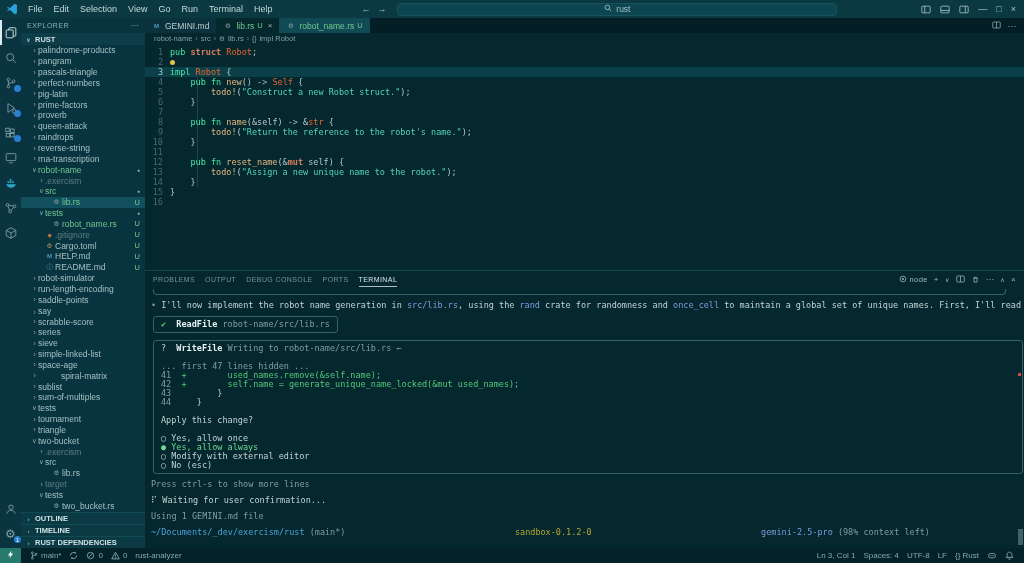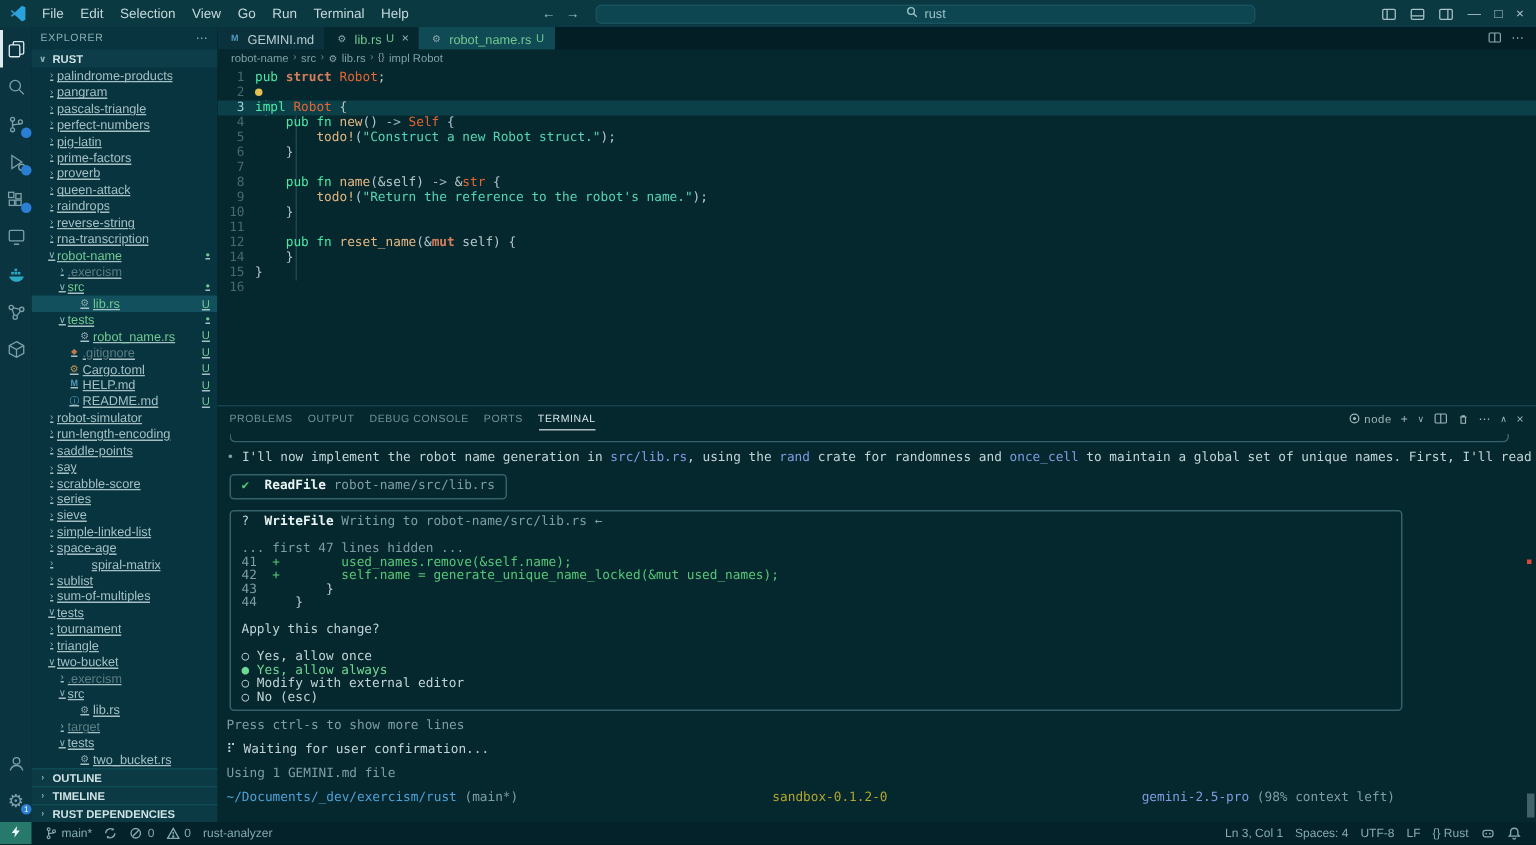--- a/index.html
+++ b/index.html
@@ -37,21 +37,21 @@
 
   
   .sidebar { width:124px; background:#083440; display:flex; flex-direction:column; font-size:8.5px;
              color:#a5c0c3; flex-shrink:0; min-height:0; }
   .sidebar-header { height:15px; display:flex; align-items:center; padding:0 6px; font-size:7px;
                     letter-spacing:.5px; color:#8fb0b5; flex-shrink:0; }
   .hdr-dots { margin-left:auto; color:#8fb0b5; font-size:8px; }
   .section-row { height:12px; background:#0c3d48; display:flex; align-items:center; font-weight:bold;
                  color:#cfe2e4; font-size:7.5px; padding:0 4px; gap:3px; flex-shrink:0; }
   .section-row .chev { font-size:6px; width:7px; }
-  .tree { flex:1; overflow:hidden;text-decoration:underline; }
+  .tree { flex:1; overflow:hidden; }
   .tree-row { height:10.85px; display:flex; align-items:center; padding-right:5px; white-space:nowrap; }
   .tree-row.sel { background:#11505c; }
   .chev { width:7px; font-size:6.5px; color:#8fb0b5; flex-shrink:0; text-align:center; }
   .ficon { width:9px; font-size:6.5px; margin-right:1px; flex-shrink:0; text-align:center; }
   .ic-rust { color:#8aa3a8; } .ic-md { color:#519aba; font-weight:bold; font-size:6px; }
   .ic-info { color:#519aba; } .ic-git { color:#bf7a45; font-size:5.5px; } .ic-cfg { color:#c09553; }
   .flabel { overflow:hidden; text-overflow:clip; }
   .c-g .flabel { color:#73c991; } .c-m .flabel { color:#5d7e84; }
   .fbadge { margin-left:auto; font-size:7.5px; color:#73c991; }
   .fdot { margin-left:auto; font-size:5px; color:#73c991; }
@@ -100,21 +100,21 @@
   .shell-label { display:flex; align-items:center; gap:3px; font-size:7.5px; }
 
   .terminal { flex:1; position:relative; font-family:"DejaVu Sans Mono","DejaVu Sans",monospace; font-size:8.5px;
               line-height:9px; padding:2px 8px 0 6px; color:#c2d4d6; overflow:hidden; }
   .tline { white-space:pre; min-height:9px; }
   .partial-box { height:6px; border:1px solid #35626a; border-top:none; border-radius:0 0 4px 4px;
                  margin:0 10px 6px 2px; }
   .intro { margin-bottom:6px; }
   .box { border:1px solid #35626a; border-radius:3px; padding:3px 7px; margin-left:2px; }
   .box.readfile { display:inline-block; margin-bottom:7px; }
-  .box.writefile { width:782px; margin-bottom:6px; }
+  .box.writefile { width:870px; margin-bottom:6px; }
   .tail-line { margin-bottom:7px; }
   .term-footer { display:flex; justify-content:space-between; padding-right:86px; }
 
   .tk.td { color:#c2d4d6; } .tk.tm { color:#7f9ea4; } .tk.tb { color:#7d9ce0; } .tk.tlb { color:#4da2d8; }
   .tk.tg { color:#55c878; } .tk.tsel { color:#6fd993; } .tk.ty2 { color:#b3a62f; }
   .tk.tbold { color:#e9f4f5; font-weight:bold; }
 
   .panel-red-dot { position:absolute; right:3px; top:102px; width:3px; height:3px; background:#d84b3a; }
   .panel-scroll-thumb { position:absolute; right:1px; bottom:3px; width:5px; height:16px;
                         background:rgba(140,170,175,.45); }
@@ -567,20 +567,24 @@
             <span class="gut">10</span>
             <span class="ltext"><span class="tk pn">    }</span></span>
           </div>
           <div class="code-line">
             <span class="gut">11</span>
             <span class="ltext"></span>
           </div>
           <div class="code-line">
             <span class="gut">12</span>
             <span class="ltext"><span class="tk pn">    </span><span class="tk kw">pub fn </span><span class="tk fname">reset_name</span><span class="tk pn">(&amp;</span><span class="tk st">mut </span><span class="tk pn">self) {</span></span>
+          </div>
+          <div class="code-line">
+            <span class="gut">13</span>
+            <span class="ltext"><span class="tk pn">        </span><span class="tk fname">todo!</span><span class="tk pn">(</span><span class="tk strg">"Assign a new unique name to the robot."</span><span class="tk pn">);</span></span>
           </div>
           <div class="code-line">
             <span class="gut">14</span>
             <span class="ltext"><span class="tk pn">    }</span></span>
           </div>
           <div class="code-line">
             <span class="gut">15</span>
             <span class="ltext"><span class="tk pn">}</span></span>
           </div>
           <div class="code-line">

